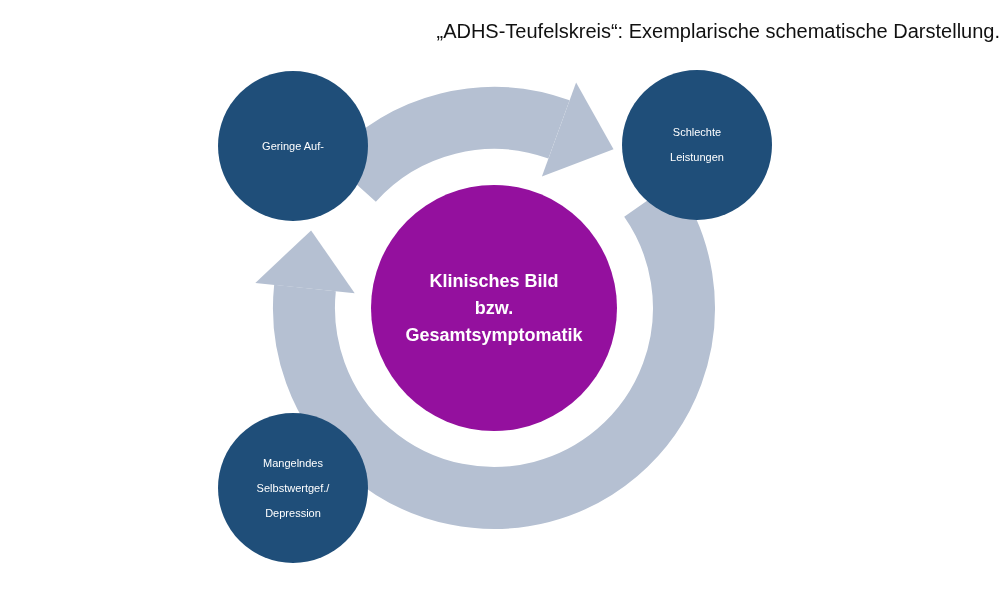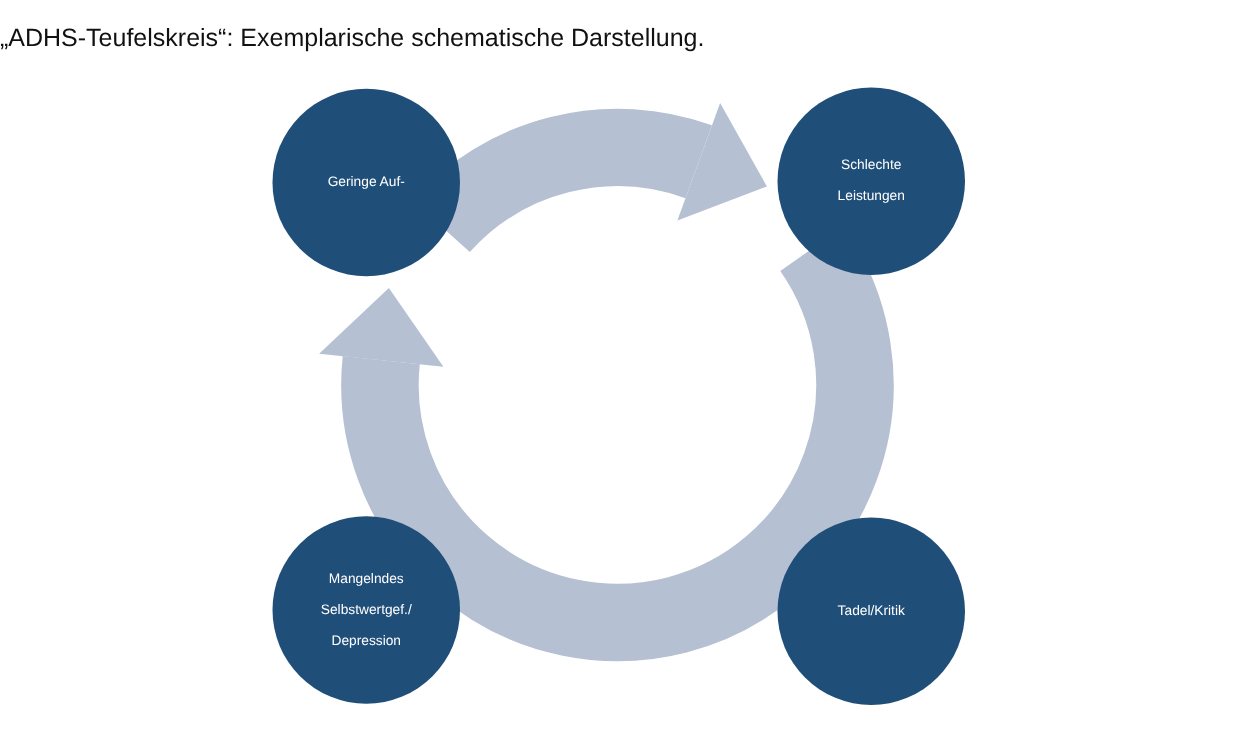--- a/index.html
+++ b/index.html
@@ -9,21 +9,21 @@
     height: 600px;
     background: var(--background, #ffffff);
     font-family: "Liberation Sans", sans-serif;
     overflow: hidden;
   }
   .title {
     position: absolute;
     top: 20px;
     left: 0;
     right: 0;
-    text-align: left;
+    text-align: right;
     font-size: 20px;
     font-weight: 400;
     color: var(--title-color, #111111);
   }
   .arrows {
     position: absolute;
     left: 0;
     top: 0;
   }
   .arc {
@@ -94,18 +94,20 @@
     <div>Mangelndes</div>
     <div>Selbstwertgef./</div>
     <div>Depression</div>
   </div>
 
   <div class="node top-right">
     <div>Schlechte</div>
     <div>Leistungen</div>
   </div>
 
-  <div class="node bottom-right">
-    <div>Tadel/Kritik</div>
+
+  <div class="center-node">
+    <div>Klinisches Bild</div>
+    <div>bzw.</div>
+    <div>Gesamtsymptomatik</div>
   </div>
-
 
 </div>
 
 </body></html>

